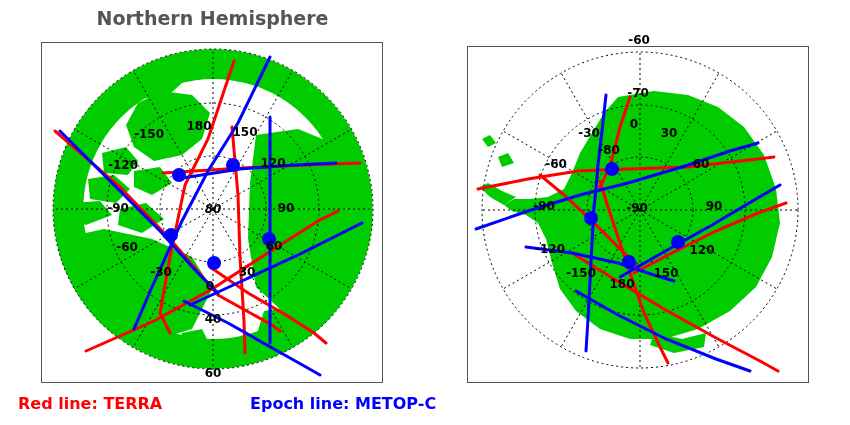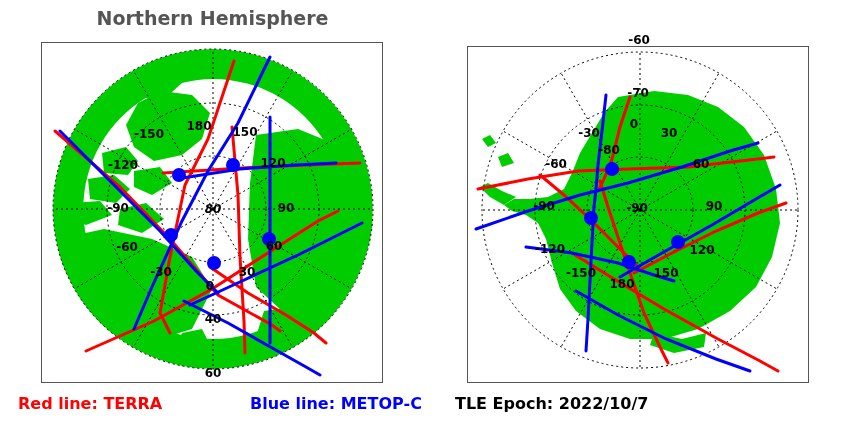--- a/index.html
+++ b/index.html
@@ -241,15 +241,14 @@
     <div class="ax-label" style="left:82px;top:202px;">-120</div>
     <div class="ax-label" style="left:234px;top:203px;">120</div>
     <div class="ax-label" style="left:113px;top:226px;">-150</div>
     <div class="ax-label" style="left:154px;top:237px;">180</div>
     <div class="ax-label" style="left:198px;top:226px;">150</div>
   </div>
 </div>
 
 <div class="legend">
   <div class="leg-item leg-red">Red line: TERRA</div>
-  <div class="leg-item leg-blue">Blue line: METOP-C</div>
-  <div class="leg-item leg-epoch">TLE Epoch: 2022/10/7</div>
+  <div class="leg-item leg-blue">Epoch line: METOP-C</div>
 </div>
 
 </body></html>

